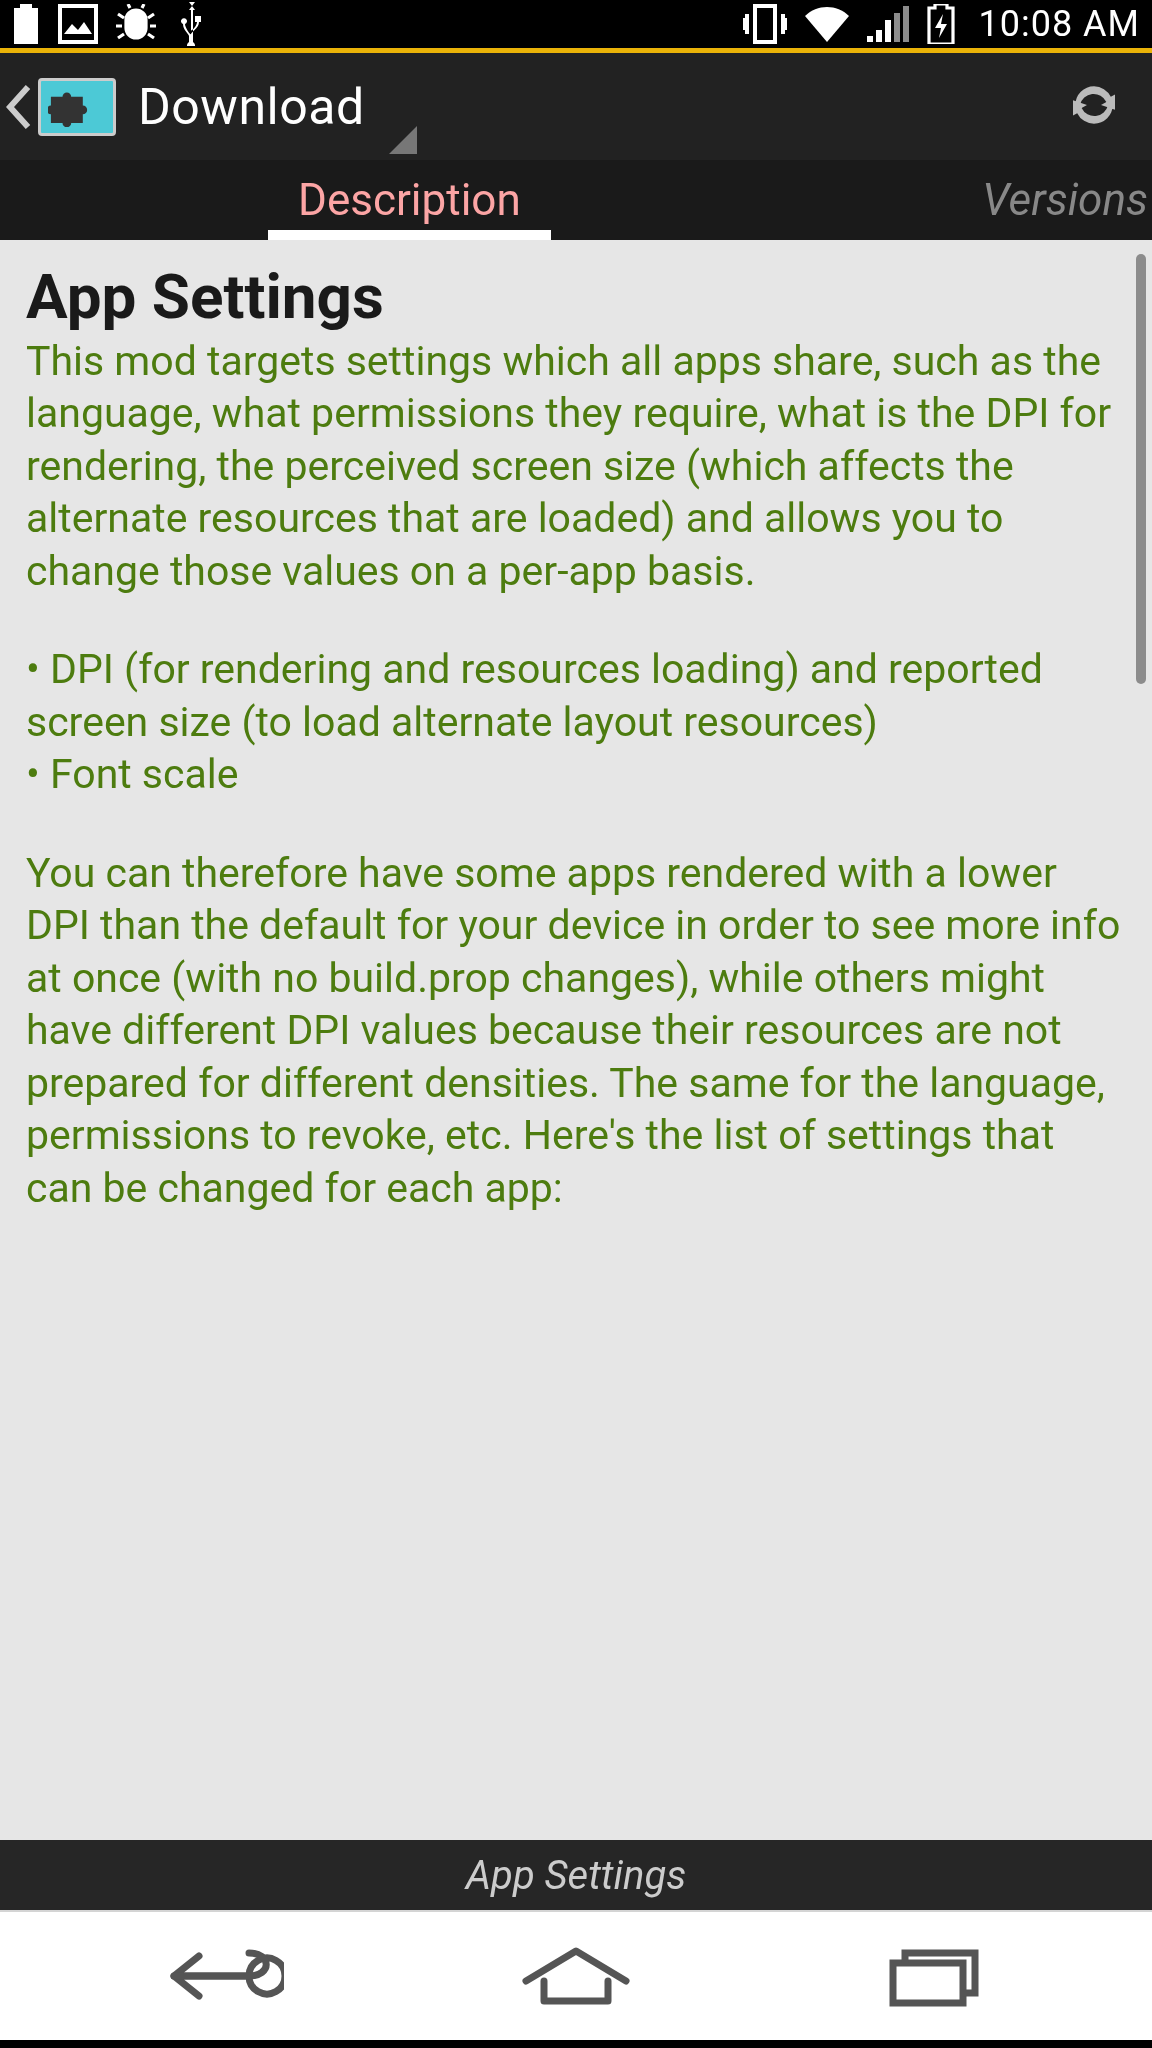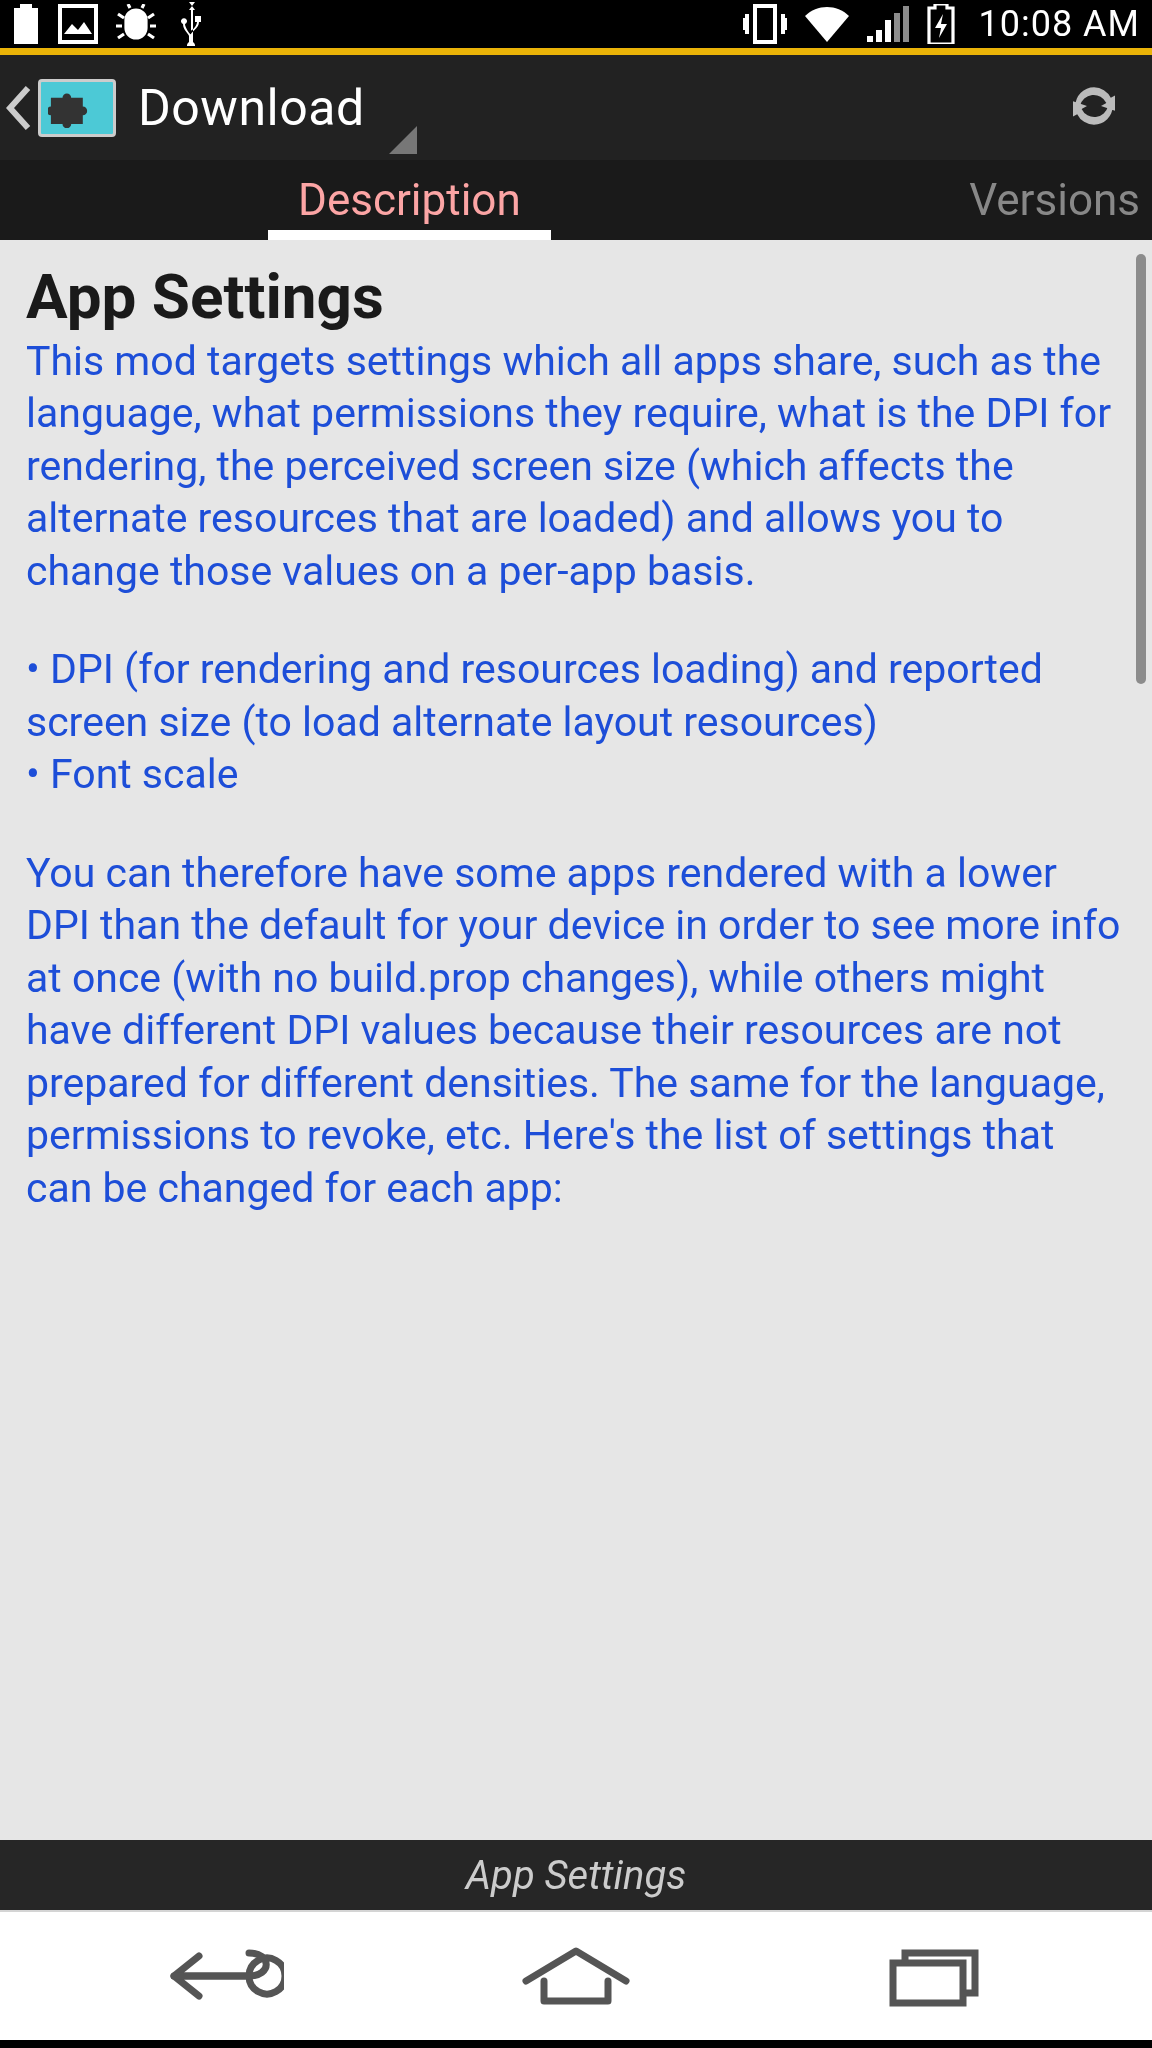--- a/index.html
+++ b/index.html
@@ -24,21 +24,21 @@
   }
   .statusbar .left, .statusbar .right { display: flex; align-items: center; gap: 18px; }
   .statusbar .spacer { flex: 1; }
   .sb-icon { fill: #fff; display: block; }
   .statusbar .clock { font-size: 36px; letter-spacing: 1px; font-weight: 400; margin-left: 6px; }
 
   
   .actionbar {
     height: 112px;
     background: #222;
-    border-top: 7px solid #eab308;
+    border-top: 5px solid #eab308;
     display: flex;
     align-items: center;
     padding: 0 20px 0 0;
     position: relative;
   }
   .actionbar .home {
     display: flex;
     align-items: center;
     height: 100%;
     padding-left: 6px;
@@ -99,21 +99,21 @@
     white-space: nowrap;
   }
   .tab.active { color: #fca5a5; padding: 0 30px; }
   .tab.active::after {
     content: "";
     position: absolute;
     left: 0; right: 0; bottom: 0;
     height: 10px;
     background: #fff;
   }
-  .tab.versions { margin-left: auto; padding-right: 12px; }
+  .tab.versions { margin-left: auto; padding-right: 4px; font-style: italic; }
 
   
   .content-wrap {
     height: calc(2048px - 56px - 112px - 80px - 70px - 130px);
     background: #e6e6e6;
     position: relative;
   }
   .content-scroll {
     height: 100%;
     overflow: hidden;
@@ -128,21 +128,21 @@
   }
   .content-scroll .byline {
     font-style: italic;
     font-size: 40px;
     color: #444;
     margin-bottom: 26px;
   }
   .content-scroll p {
     font-size: 41px;
     line-height: 1.28;
-    color: #1d4ed8;
+    color: #4d7c0f;
     margin-bottom: 46px;
   }
   .content-scroll p:last-child { margin-bottom: 0; }
 
   .scrollbar {
     position: absolute;
     top: 14px;
     right: 6px;
     width: 10px;
     height: 430px;

